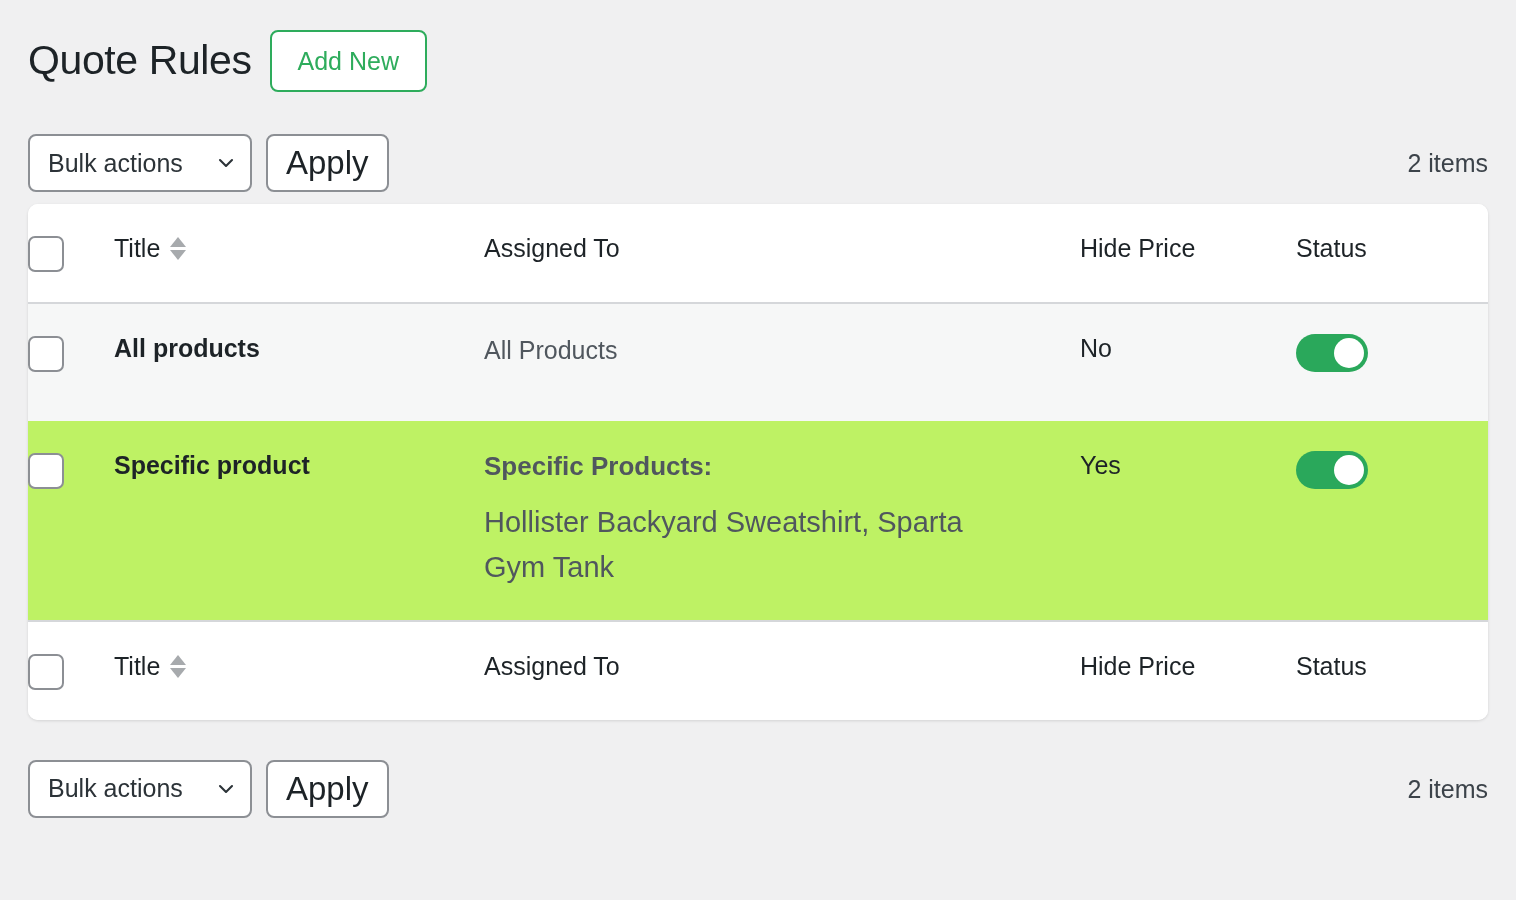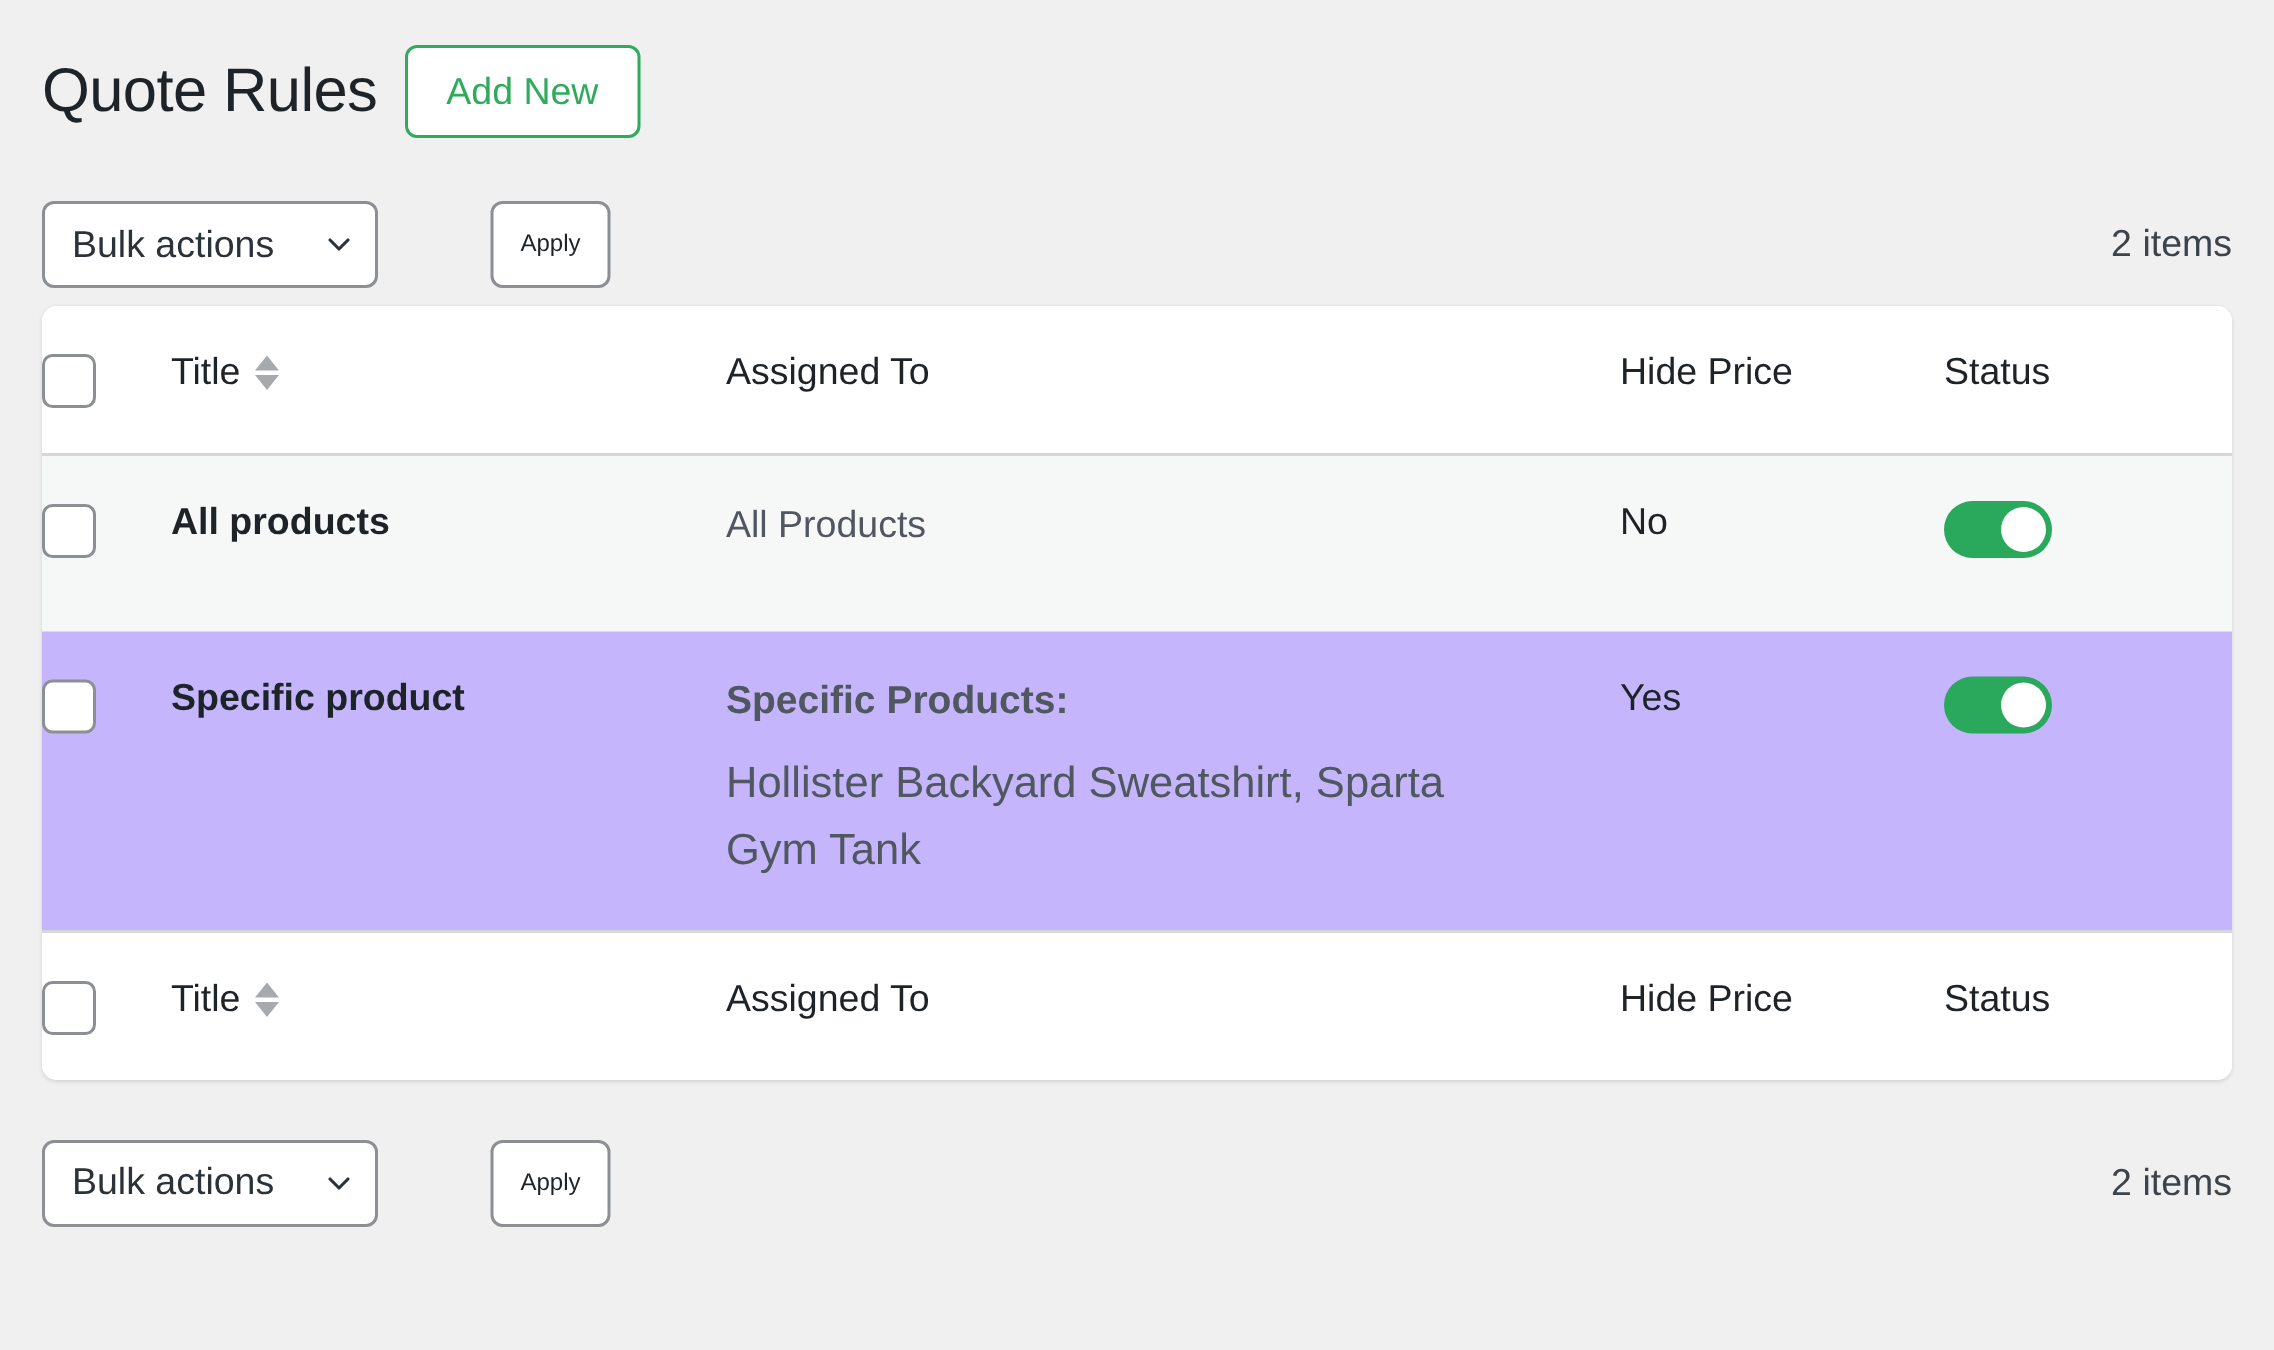--- a/index.html
+++ b/index.html
@@ -83,21 +83,21 @@
     cursor: pointer;
     white-space: nowrap;
   }
 
   
   .tablenav {
     position: relative;
     height: 82px;
     display: flex;
     align-items: center;
-    gap: 32px;
+    gap: 14px;
   }
   .tablenav.bottom { margin-top: 28px; }
 
   .bulk-select {
     position: relative;
     display: inline-flex;
     align-items: center;
     height: 58px;
     min-width: 224px;
     padding: 0 46px 0 18px;
@@ -119,26 +119,25 @@
     display: block;
   }
   .chevron svg { display: block; }
 
   .apply-btn {
     height: 58px;
     padding: 0 18px;
     background: #ffffff;
     border: 2px solid #8c8f94;
     border-radius: 8px;
-    font-size: 16px;
+    font-size: 33px;
     font-family: inherit;
     color: #1d2327;
     cursor: pointer;
     white-space: nowrap;
-    margin-left: 43px;
   }
 
   .items-count {
     position: absolute;
     right: 0;
     top: 50%;
     transform: translateY(-50%);
     font-size: 25px;
     color: #3c434a;
     white-space: nowrap;
@@ -170,21 +169,21 @@
     background: #ffffff;
     font-size: 25px;
     color: #1d2327;
     padding-top: 30px;
     padding-bottom: 30px;
   }
   thead tr th { border-bottom: 2px solid #d5d7da; }
   tfoot tr td { border-top: 2px solid #d5d7da; }
 
   tbody tr.row-alt { background: #f6f7f7; }
-  tbody tr.row-plain { background: #c4b5fd; }
+  tbody tr.row-plain { background: #bef264; }
   tbody td { font-size: 25px; }
 
   tbody tr td { border: 0; }
 
   .cell-cb { padding-left: 22px; padding-right: 0; }
   .checkbox {
     display: block;
     width: 36px;
     height: 36px;
     border: 2px solid #8c8f94;

